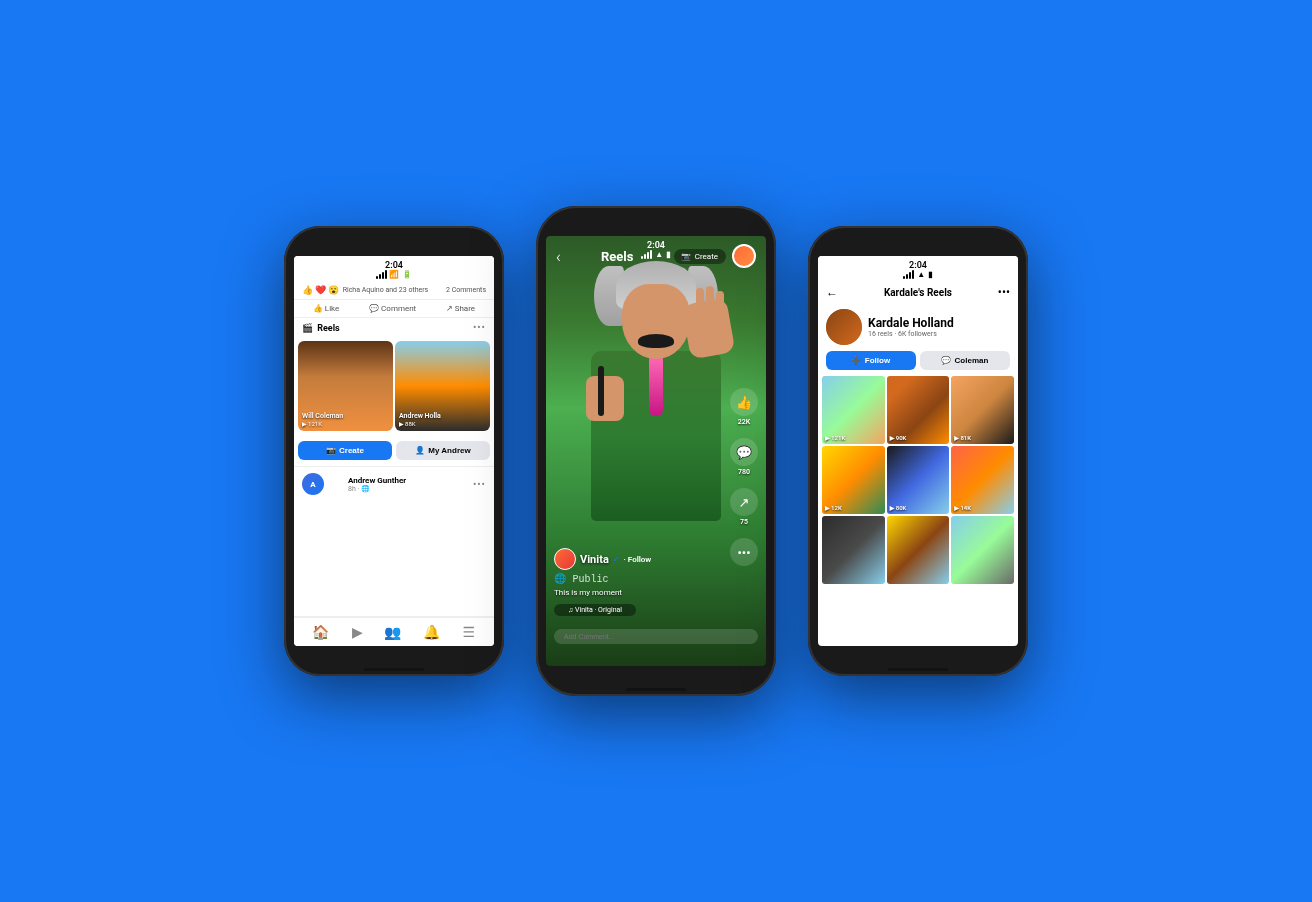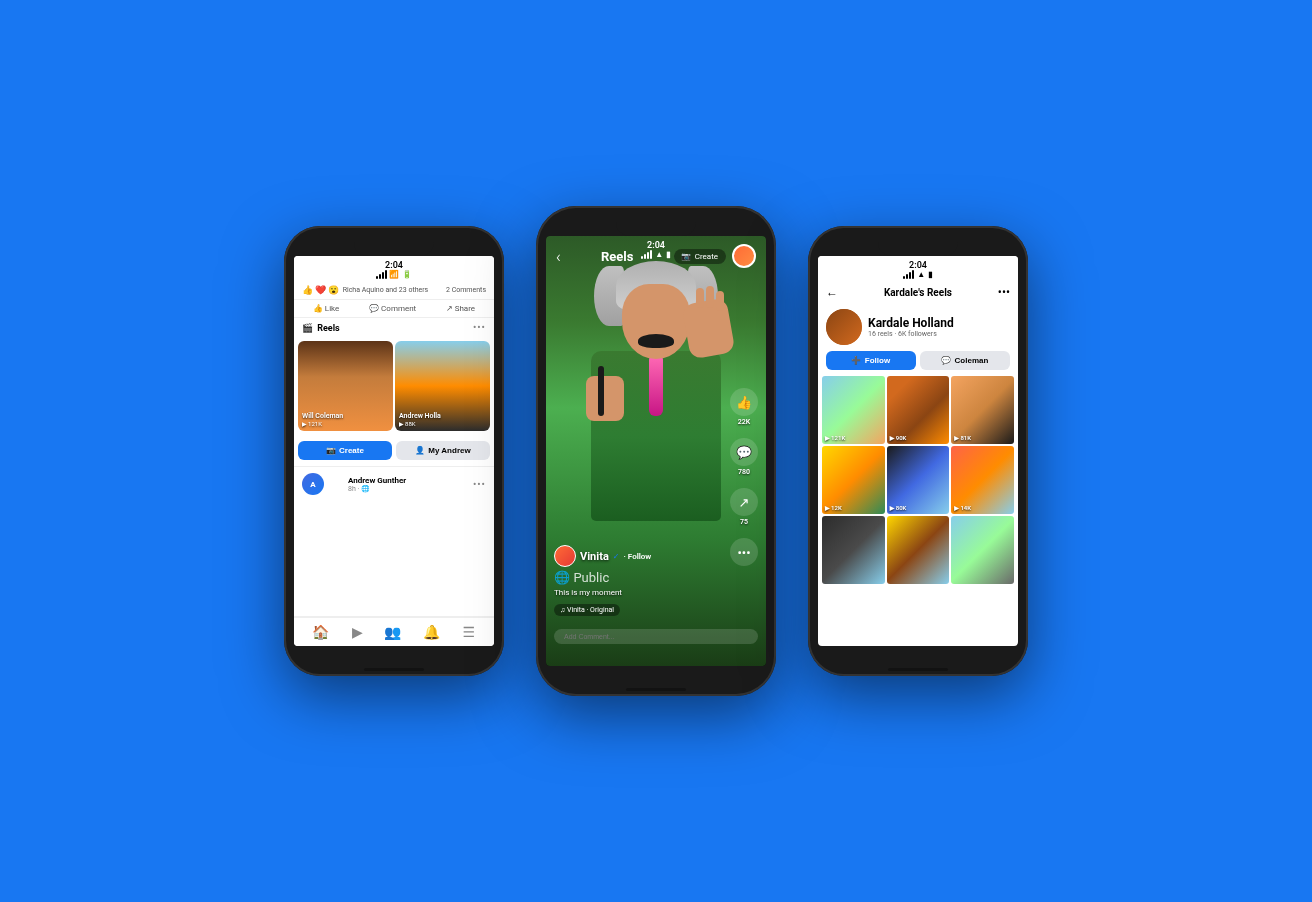--- a/index.html
+++ b/index.html
@@ -389,33 +389,34 @@
       color: #1877F2;
       font-size: 8px;
     }
     .p2-follow-btn {
       color: #fff;
       font-size: 8px;
       font-weight: 600;
     }
     .p2-public {
       color: rgba(255,255,255,0.8);
-      font-size: 13px;
+      font-size: 10px;
+      font-family: Liberation Mono, monospace;
     }
     .p2-caption {
       color: #fff;
       font-size: 8px;
       margin-top: 3px;
       text-shadow: 0 1px 2px rgba(0,0,0,0.8);
     }
     .p2-sound-tag {
       margin-top: 4px;
       background: rgba(0,0,0,0.4);
       border-radius: 10px;
-      padding: 2px 6px;
+      padding: 2px 14px;
       display: inline-flex;
       align-items: center;
       gap: 3px;
     }
     .p2-sound-text {
       color: #fff;
       font-size: 7px;
     }
     .p2-comment-bar {
       position: absolute;

